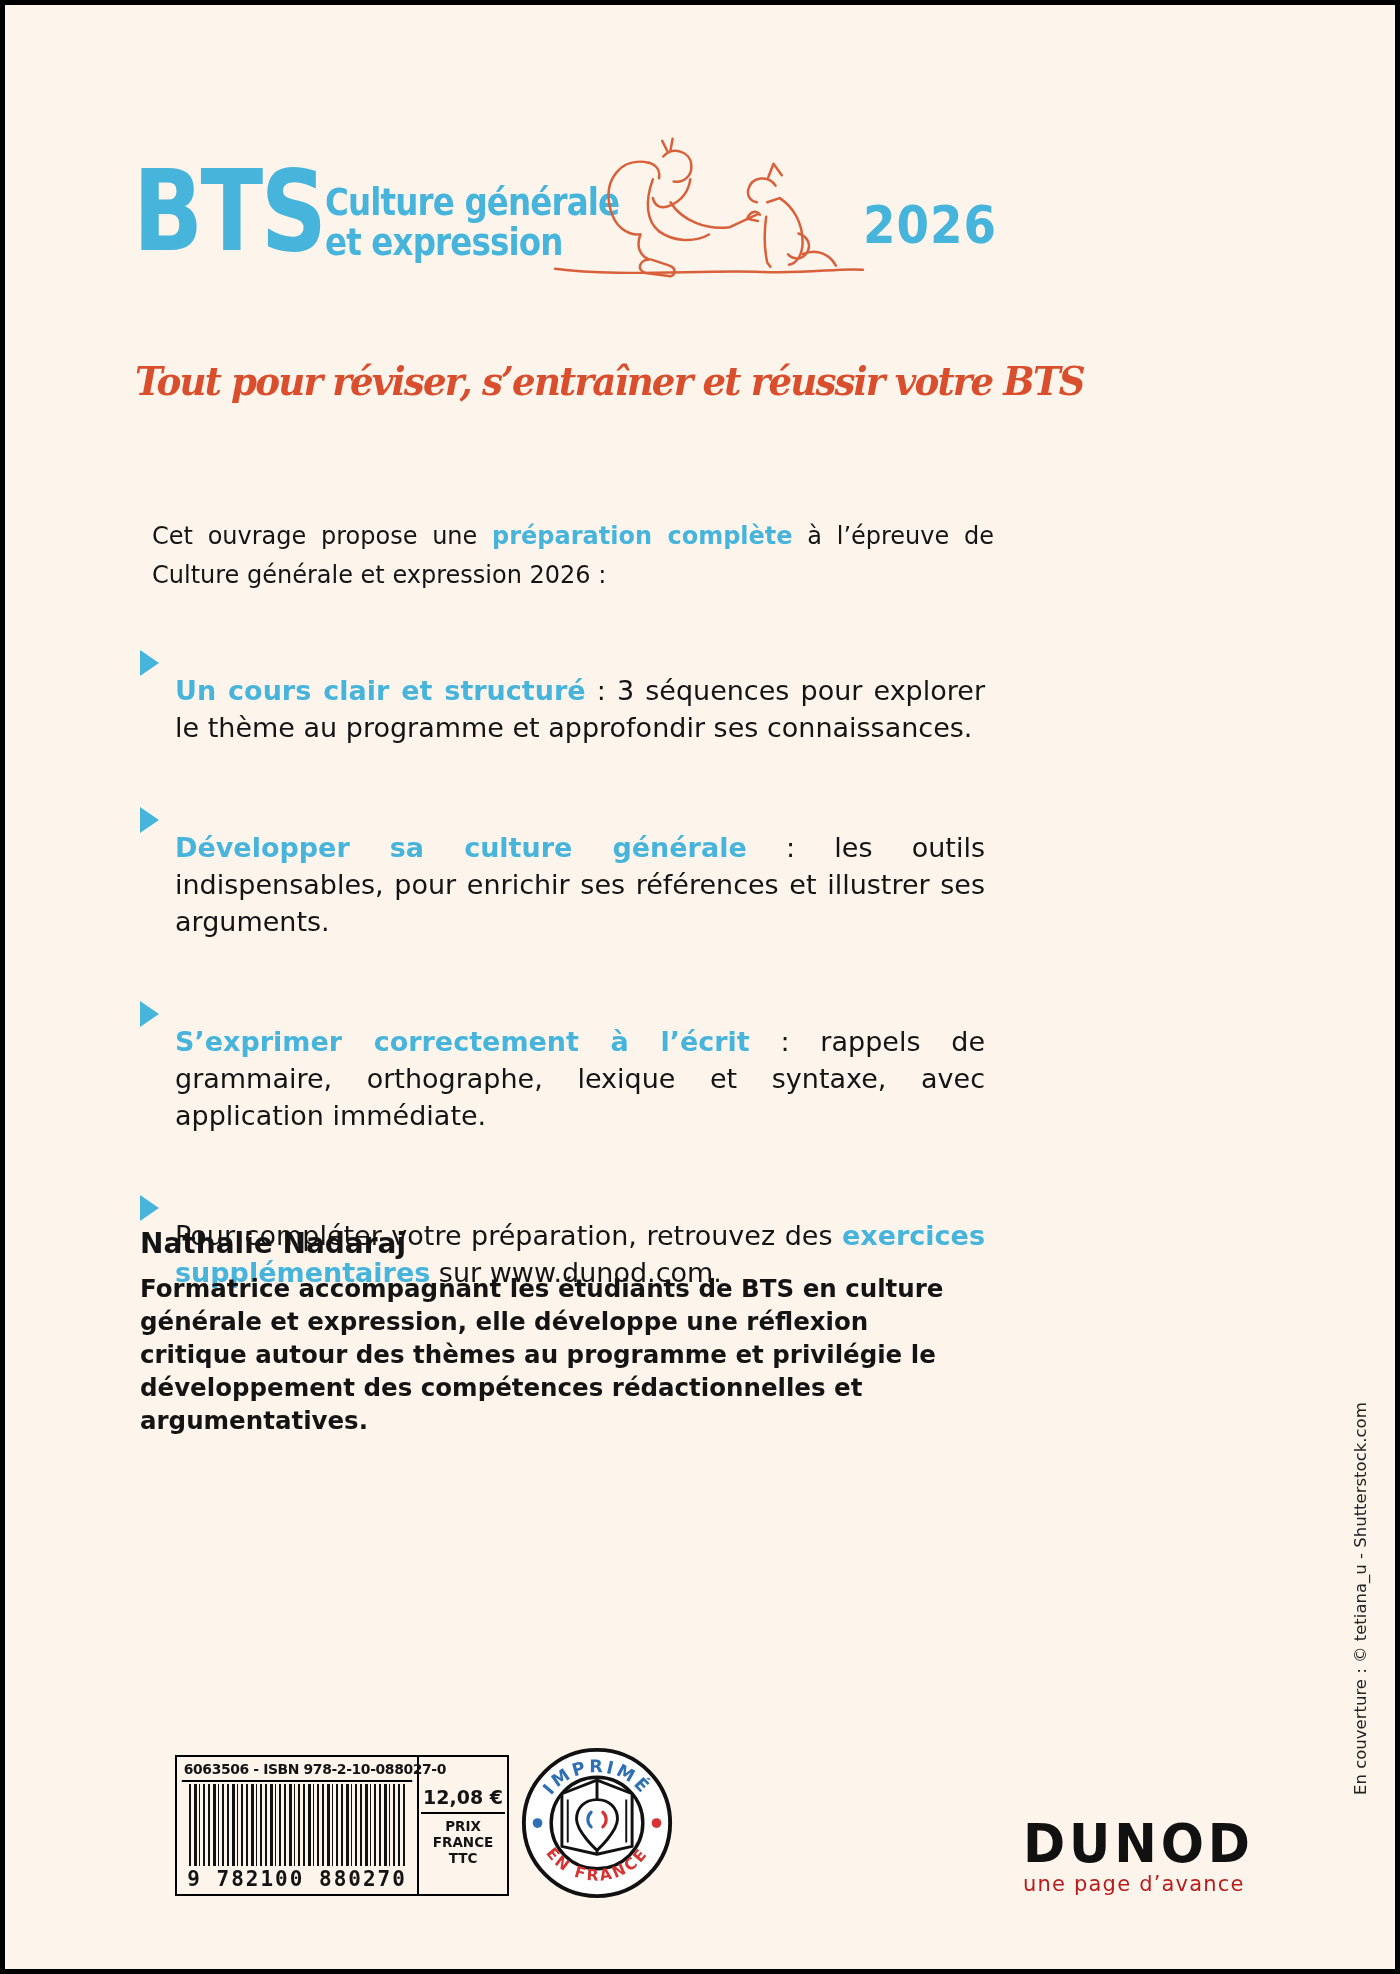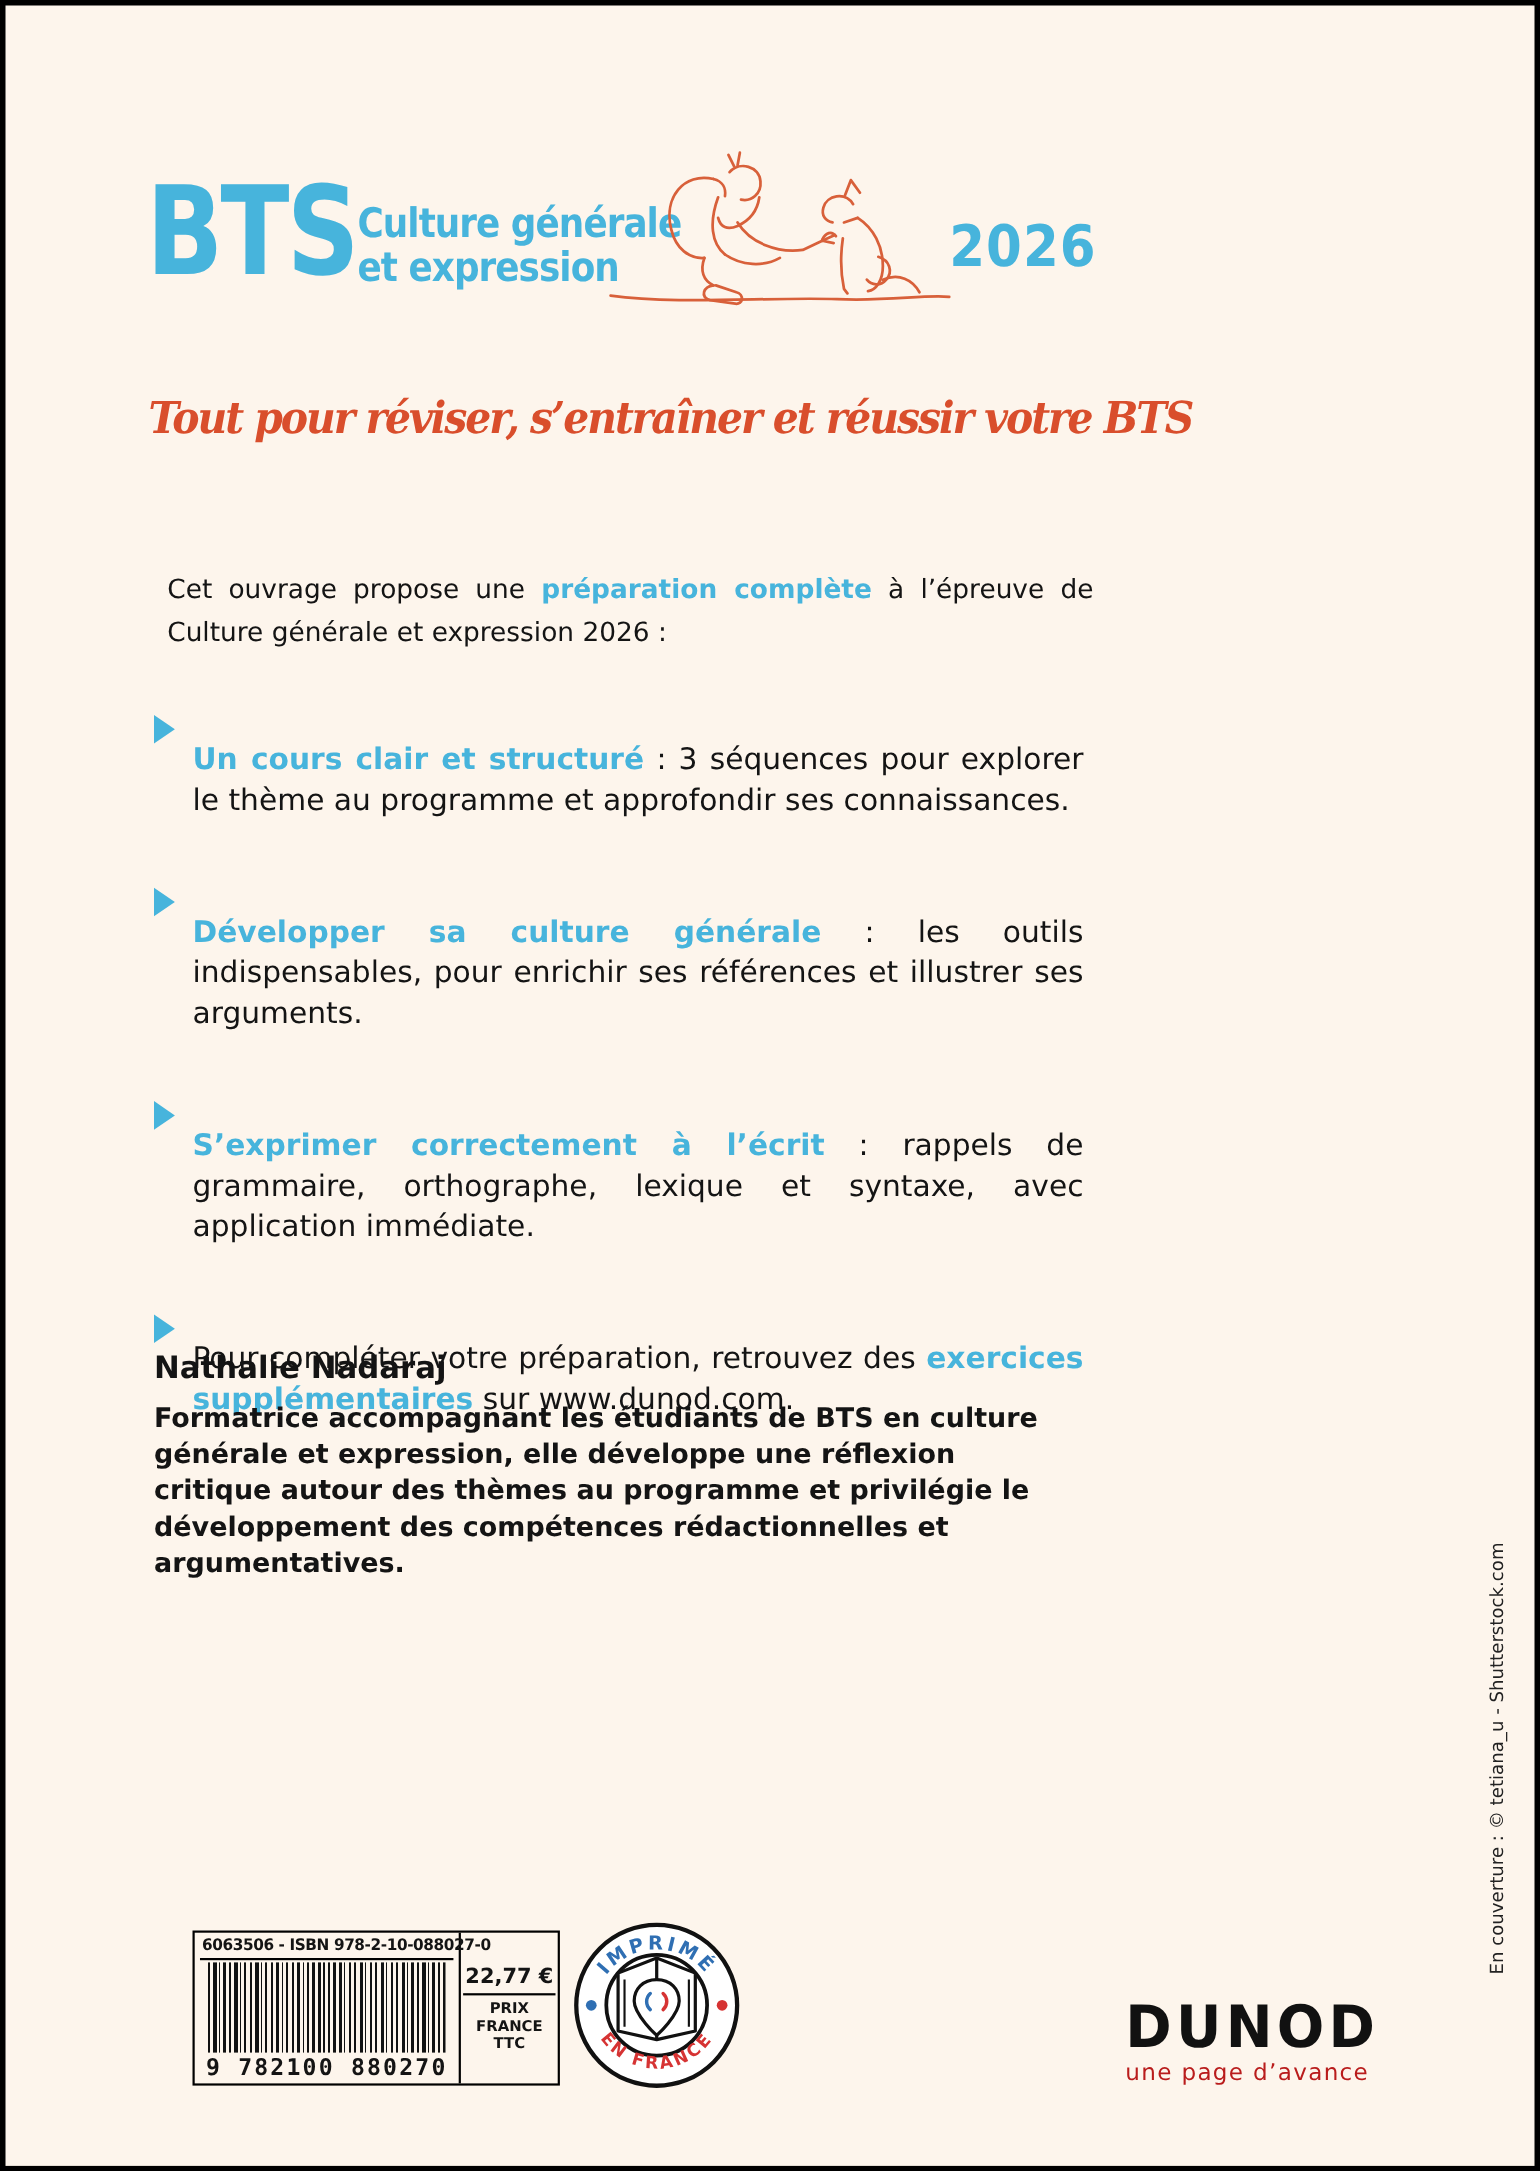--- a/index.html
+++ b/index.html
@@ -190,21 +190,21 @@
     <div class="author-bio">Formatrice accompagnant les étudiants de BTS en culture générale et expression, elle développe une réflexion critique autour des thèmes au programme et privilégie le développement des compétences rédactionnelles et argumentatives.</div>
   </div>
 
   <div class="barcode-box">
     <div class="bc-left">
       <div class="bc-label">6063506 - ISBN 978-2-10-088027-0</div>
       <div class="bc-bars"></div>
       <div class="bc-num">9 782100 880270</div>
     </div>
     <div class="bc-right">
-      <div class="bc-price">22,77 €</div>
+      <div class="bc-price">12,08 €</div>
       <div class="bc-note">
         <div>PRIX</div>
         <div>FRANCE</div>
         <div>TTC</div>
       </div>
     </div>
   </div>
 
   <svg class="badge" viewBox="0 0 160 160">
     <circle cx="80" cy="80" r="75" fill="#ffffff" stroke="#111" stroke-width="4"></circle>

